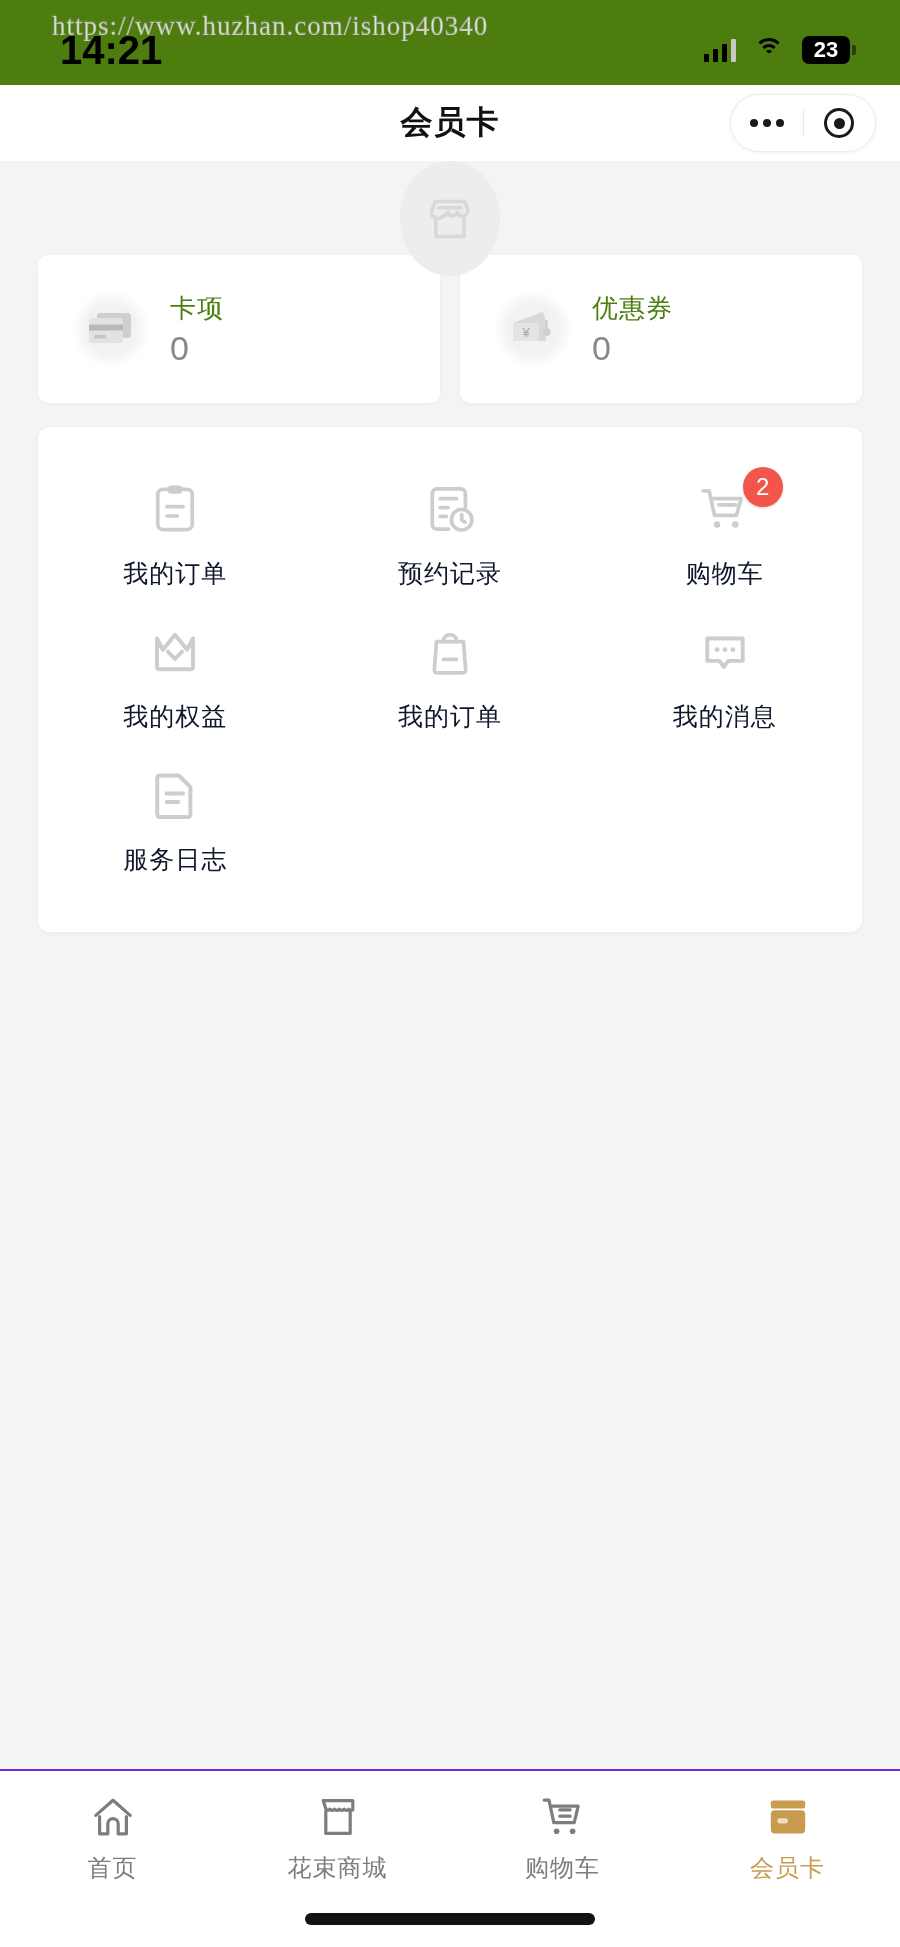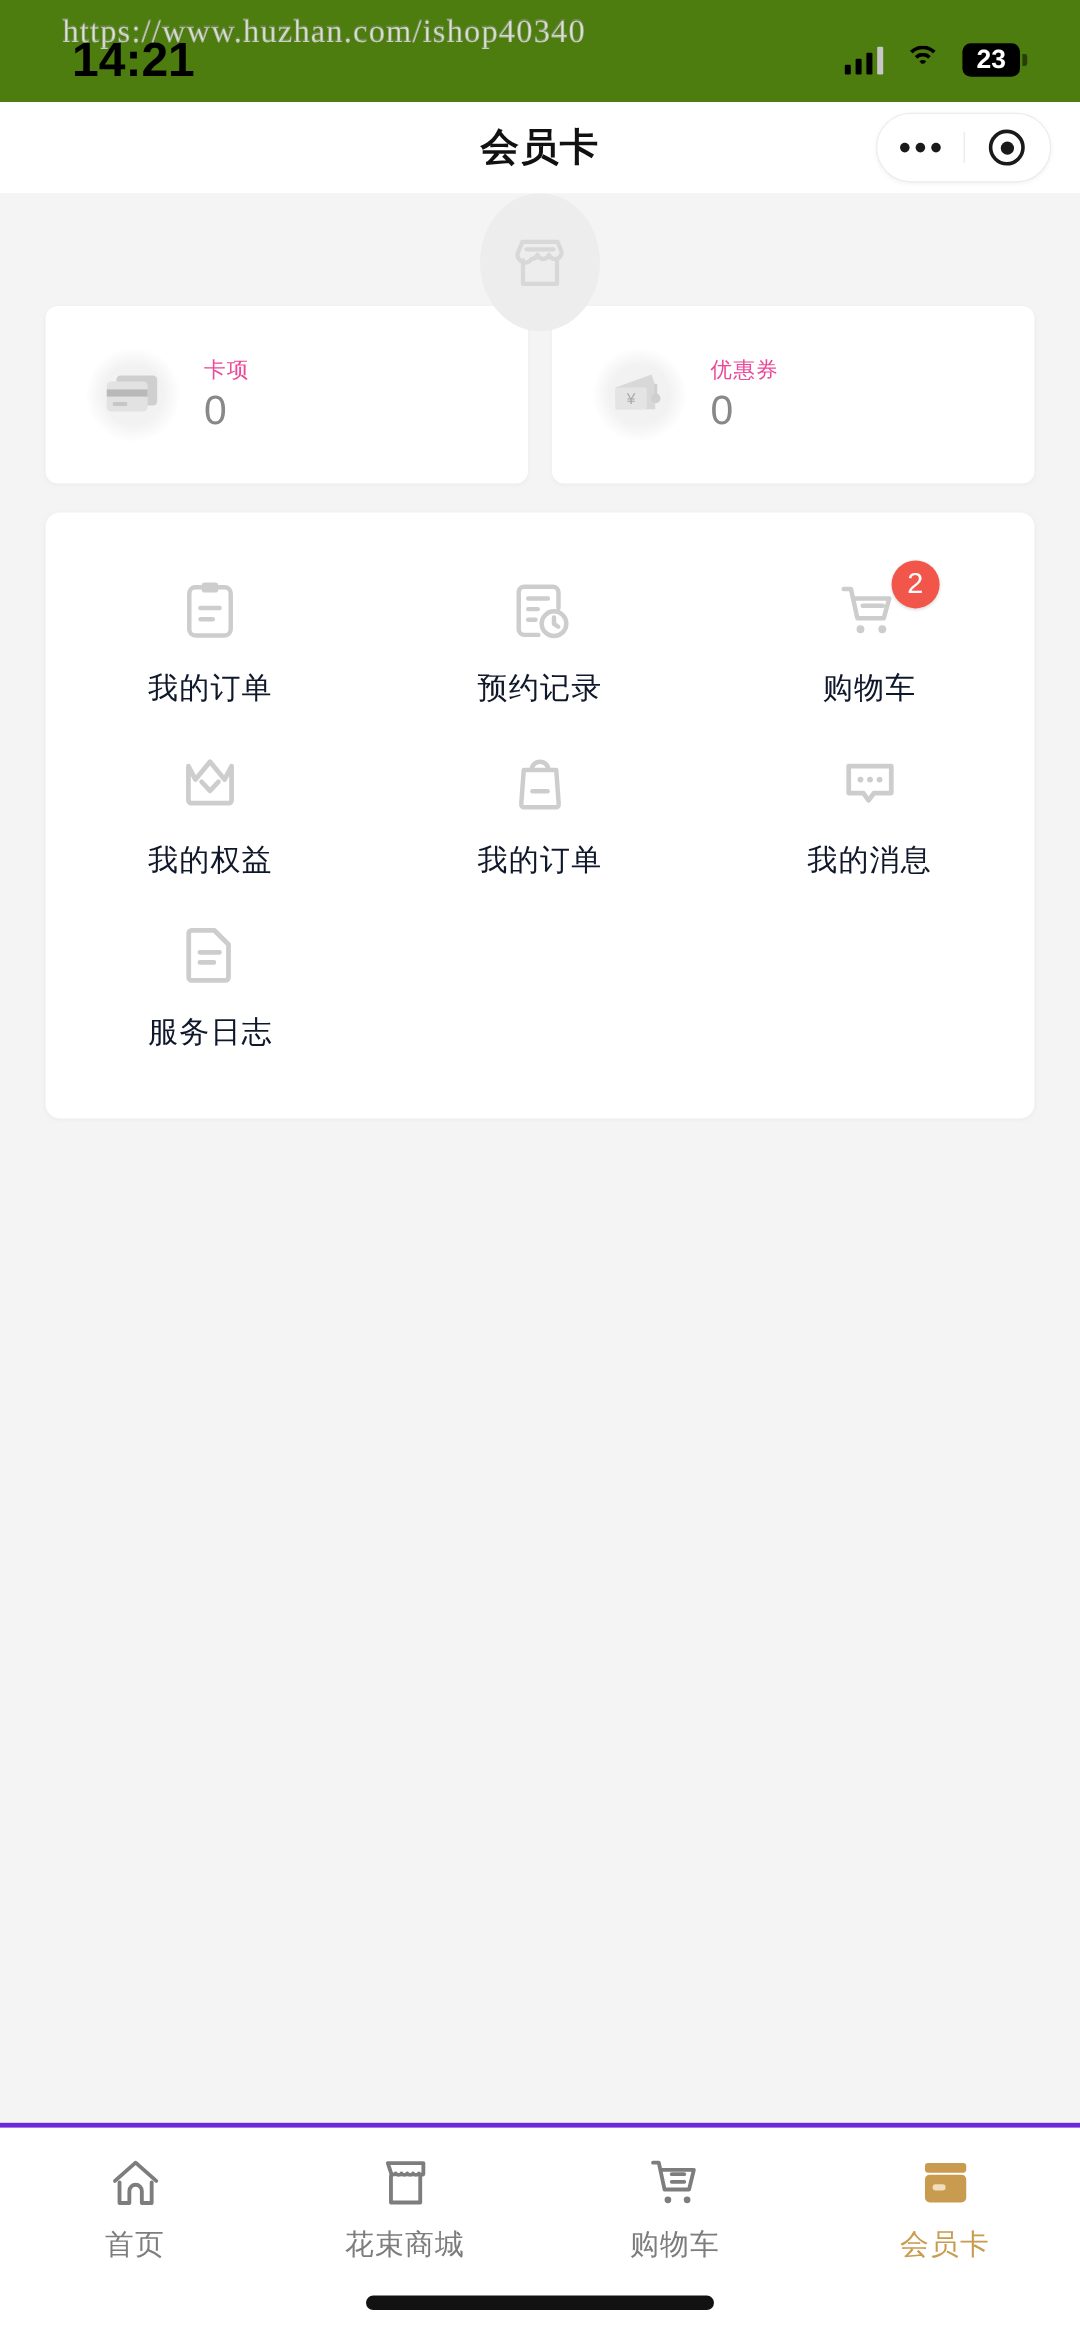--- a/index.html
+++ b/index.html
@@ -124,21 +124,21 @@
     box-shadow:0 1px 4px rgba(0,0,0,.04);
     cursor:pointer;
   }
   .stat-ic-bg {
     width:78px; height:78px; border-radius:50%;
     background:radial-gradient(circle,#f2f2f2 45%,rgba(244,244,244,0) 72%);
     display:flex; align-items:center; justify-content:center;
     filter:blur(.3px);
   }
   .stat-txt { display:flex; flex-direction:column; gap:4px; }
-  .stat-label { font-size:18px; color:#ec4899; letter-spacing:1px; }
+  .stat-label { font-size:26px; color:#4d7c0f; letter-spacing:1px; }
   .stat-value { font-size:34px; color:#888; font-weight:300; line-height:1.1; }
 
   
   .menu {
     margin-top:24px; background:#fff; border-radius:12px;
     padding:36px 0 40px; box-shadow:0 1px 4px rgba(0,0,0,.04);
   }
   .menu-row { display:flex; }
   .menu-cell {
     flex:1; display:flex; flex-direction:column; align-items:center;
@@ -149,21 +149,21 @@
   .badge {
     position:absolute; top:4px; left:calc(50% + 18px);
     min-width:40px; height:40px; border-radius:20px;
     background:#f2554a; color:#fff; font-size:24px; font-weight:500;
     display:flex; align-items:center; justify-content:center;
     box-shadow:0 1px 3px rgba(0,0,0,.18);
   }
 
   
   .tabbar {
-    flex:0 0 178px; background:#fff; border-top:4px solid #6d28d9;
+    flex:0 0 178px; background:#fff; border-top:2px solid #6d28d9;
     display:flex; align-items:flex-start; padding-top:22px; position:relative;
   }
   .tab { flex:1; display:flex; flex-direction:column; align-items:center; gap:11px; cursor:pointer; }
   .tab-ic { width:48px; height:48px; position:relative; }
   .tab-label { font-size:24px; color:#7d7d7d; letter-spacing:1px; }
   .tab.active .tab-label { color:#c99b4f; }
   .home-ind {
     position:absolute; bottom:22px; left:50%; transform:translateX(-50%);
     width:290px; height:12px; border-radius:6px; background:#121212;
   }

